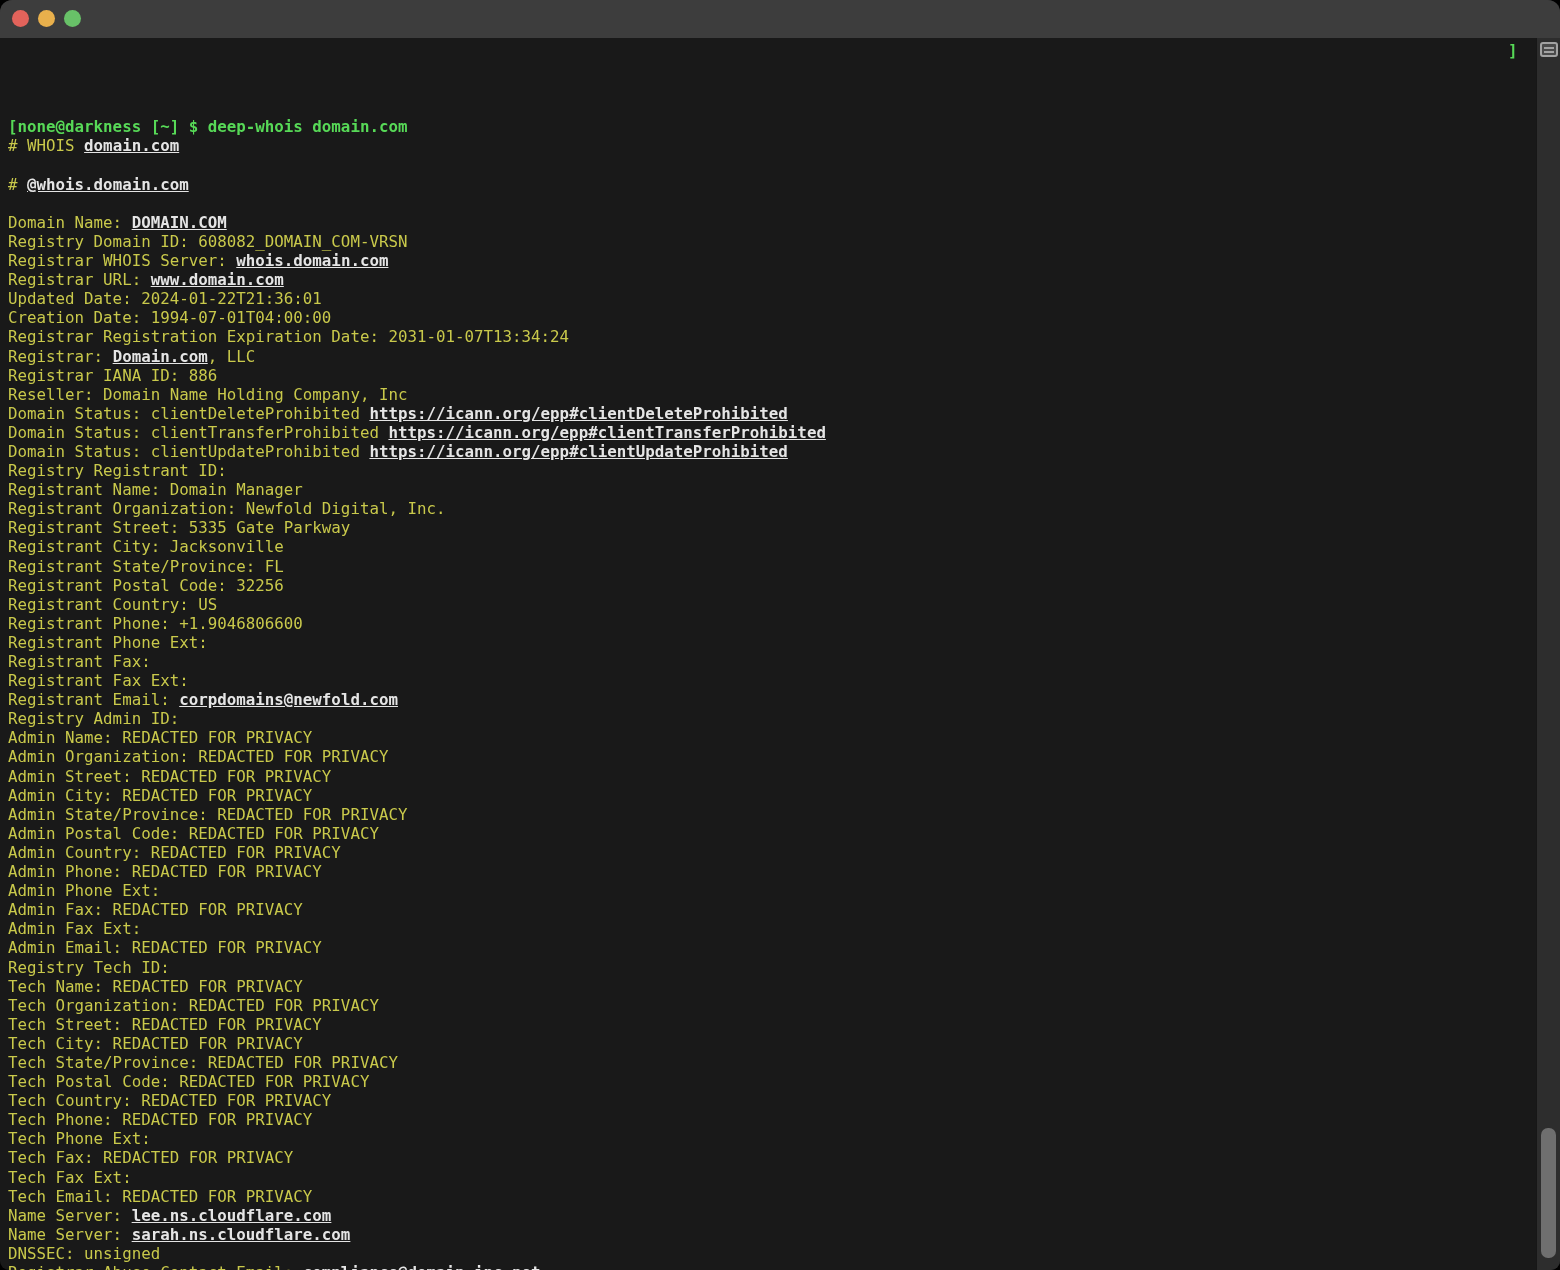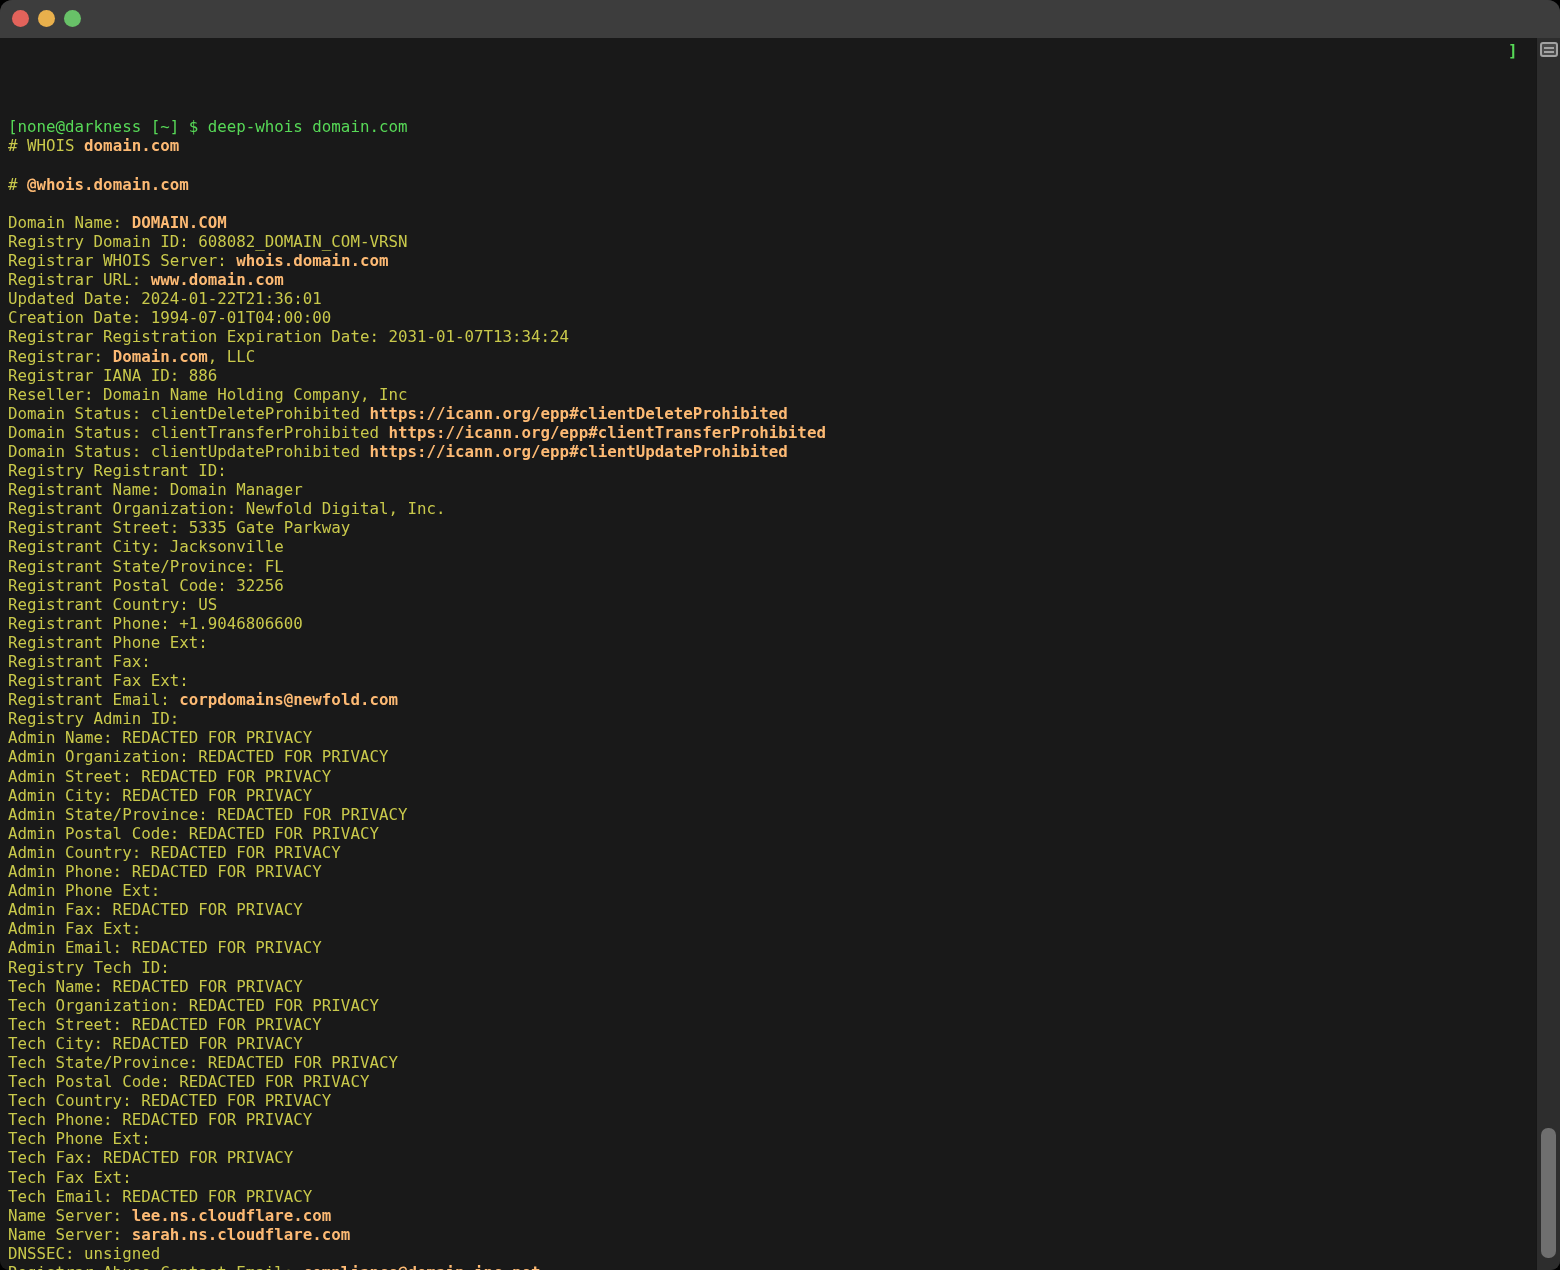--- a/index.html
+++ b/index.html
@@ -49,26 +49,27 @@
     bottom: 0;
     padding: 3px 0 0 8px;
     font-size: 15.8px;
     line-height: 19.1px;
     color: #c9c94b;
     white-space: pre;
     overflow: hidden;
   }
   .line { height: 19.1px; }
   .hl {
-    color: #fdba74;
+    color: #e5e5e5;
     font-weight: bold;
+    text-decoration: underline;
   }
   .green-text {
     color: #57d957;
-    font-weight: normal;
+    font-weight: bold;
   }
   .right-bracket {
     position: absolute;
     top: 3px;
     left: 1508px;
     color: #57d957;
     font-weight: bold;
   }
 
   .scrollbar {

